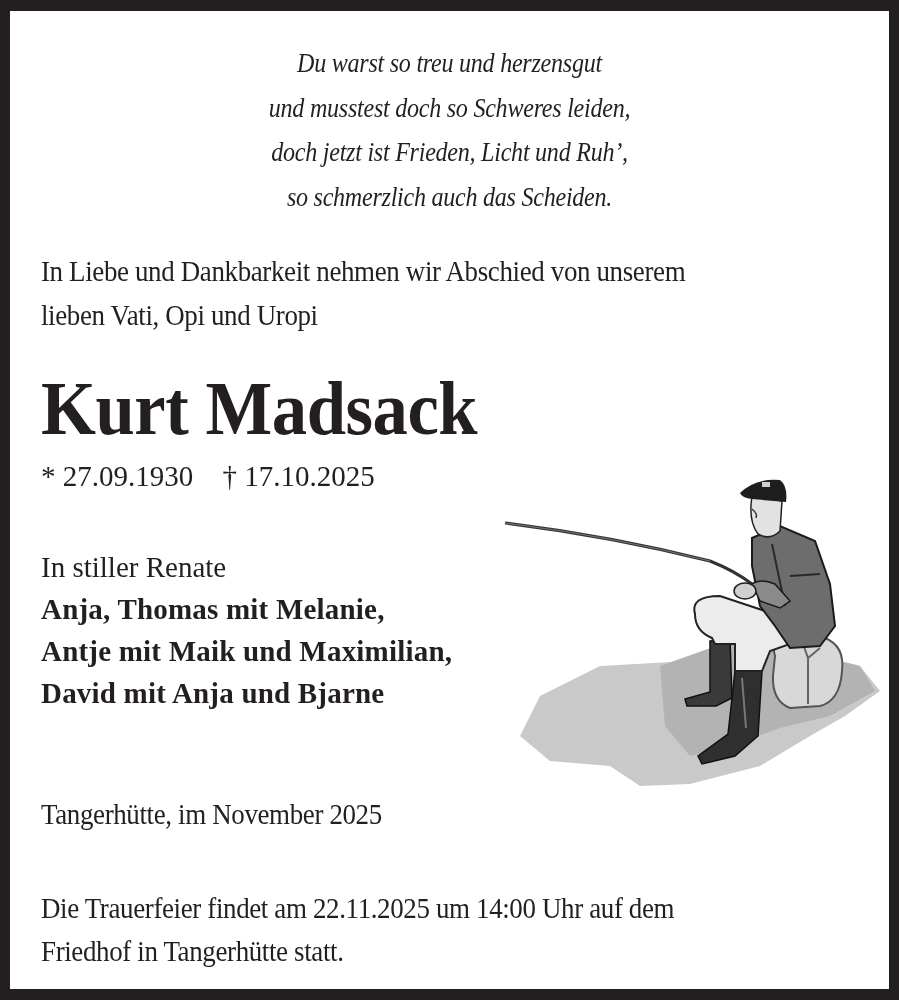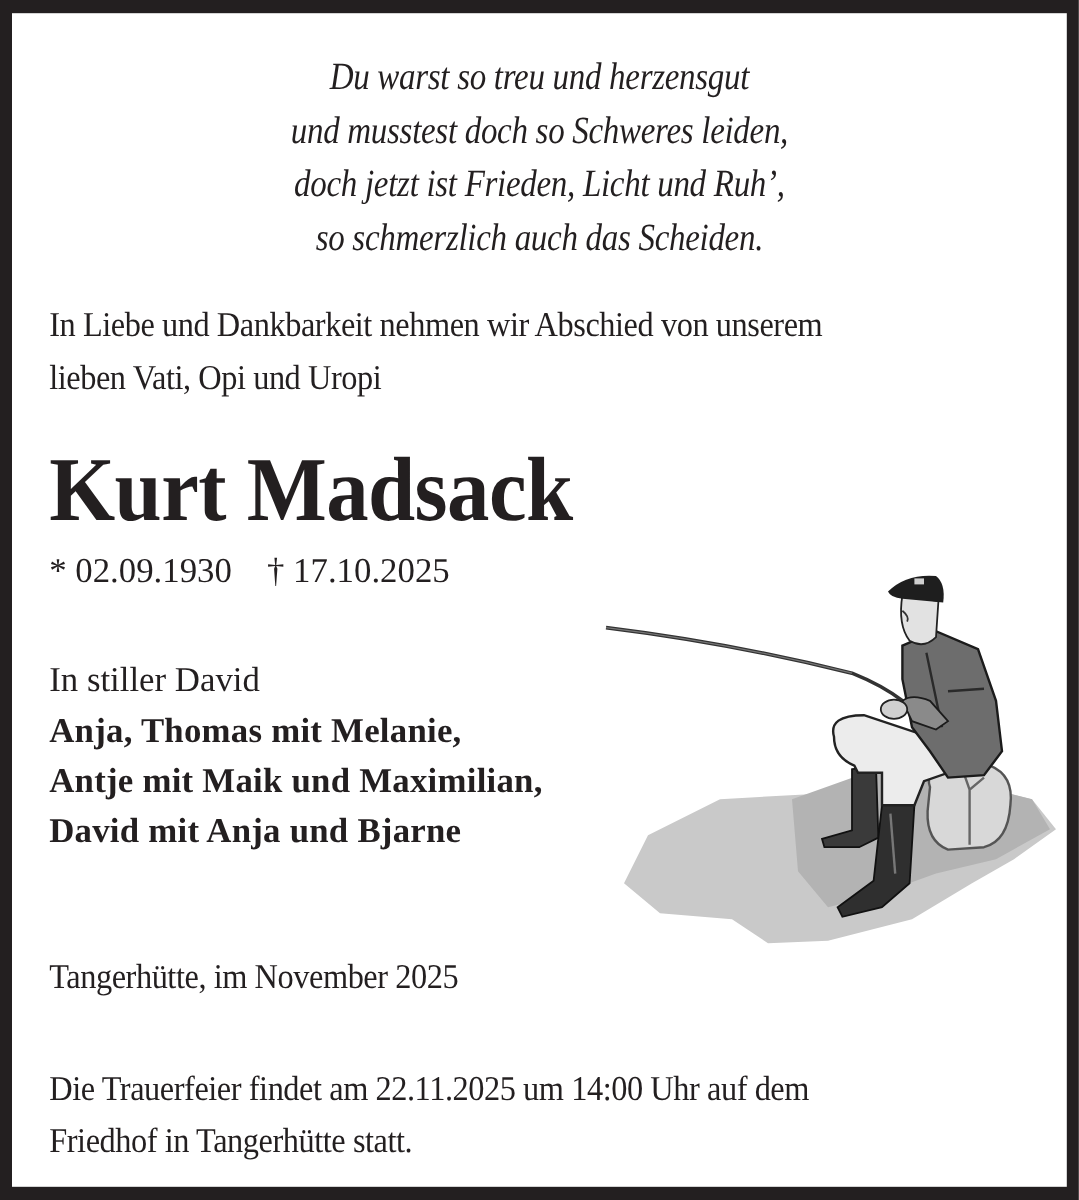--- a/index.html
+++ b/index.html
@@ -4,21 +4,21 @@
   <style>
     html, body { margin: 0; padding: 0; }
     body { width: 899px; height: 1000px; background: #231f20; position: relative; overflow: hidden; }
     .card {
       position: absolute; left: 10px; top: 11px; width: 879px; height: 978px;
       background: #ffffff; color: #231f20;
       font-family: "Liberation Serif", "DejaVu Serif", serif;
     }
     .poem {
       position: absolute; left: 0; top: 30px; width: 879px;
-      text-align: center; font-style: italic; font-size: 32px; line-height: 44.5px;
+      text-align: center; font-style: italic; font-size: 28px; line-height: 44.5px;
       letter-spacing: -0.3px;
     }
     .poem div { transform: scaleX(0.86); transform-origin: center; }
     .intro {
       position: absolute; left: 31px; top: 238px; width: 840px;
       font-size: 29px; line-height: 44px; letter-spacing: -0.4px;
     }
     .intro div { transform: scaleX(0.93); transform-origin: left; white-space: nowrap; }
     .name {
       position: absolute; left: 31px; top: 352px;
@@ -61,27 +61,27 @@
 
   <div class="intro">
     <div>In Liebe und Dankbarkeit nehmen wir Abschied von unserem</div>
     <div>lieben Vati, Opi und Uropi</div>
   </div>
 
   <div class="name">Kurt Madsack</div>
 
   <div class="dates">
     <span>*</span>
-    <span>02.09.1930</span><span class="gap"></span>
+    <span>27.09.1930</span><span class="gap"></span>
     <span>†</span>
     <span>17.10.2025</span>
   </div>
 
   <div class="mourn">
-    <div>In stiller David</div>
+    <div>In stiller Renate</div>
     <div class="fam">Anja, Thomas mit Melanie,</div>
     <div class="fam">Antje mit Maik und Maximilian,</div>
     <div class="fam">David mit Anja und Bjarne</div>
   </div>
 
   <div class="illustration">
     <svg width="400" height="330" viewBox="0 0 400 330" xmlns="http://www.w3.org/2000/svg">
 
       <polygon points="30,270 50,230 110,200 200,195 240,175 300,170 330,190 370,200 390,225 355,250 320,270 270,300 200,318 150,320 120,300 60,295" fill="#c9c9c9"></polygon>
       <polygon points="170,200 240,175 300,170 330,190 370,200 385,225 340,250 290,262 240,280 200,290 175,260" fill="#b3b3b3"></polygon>

